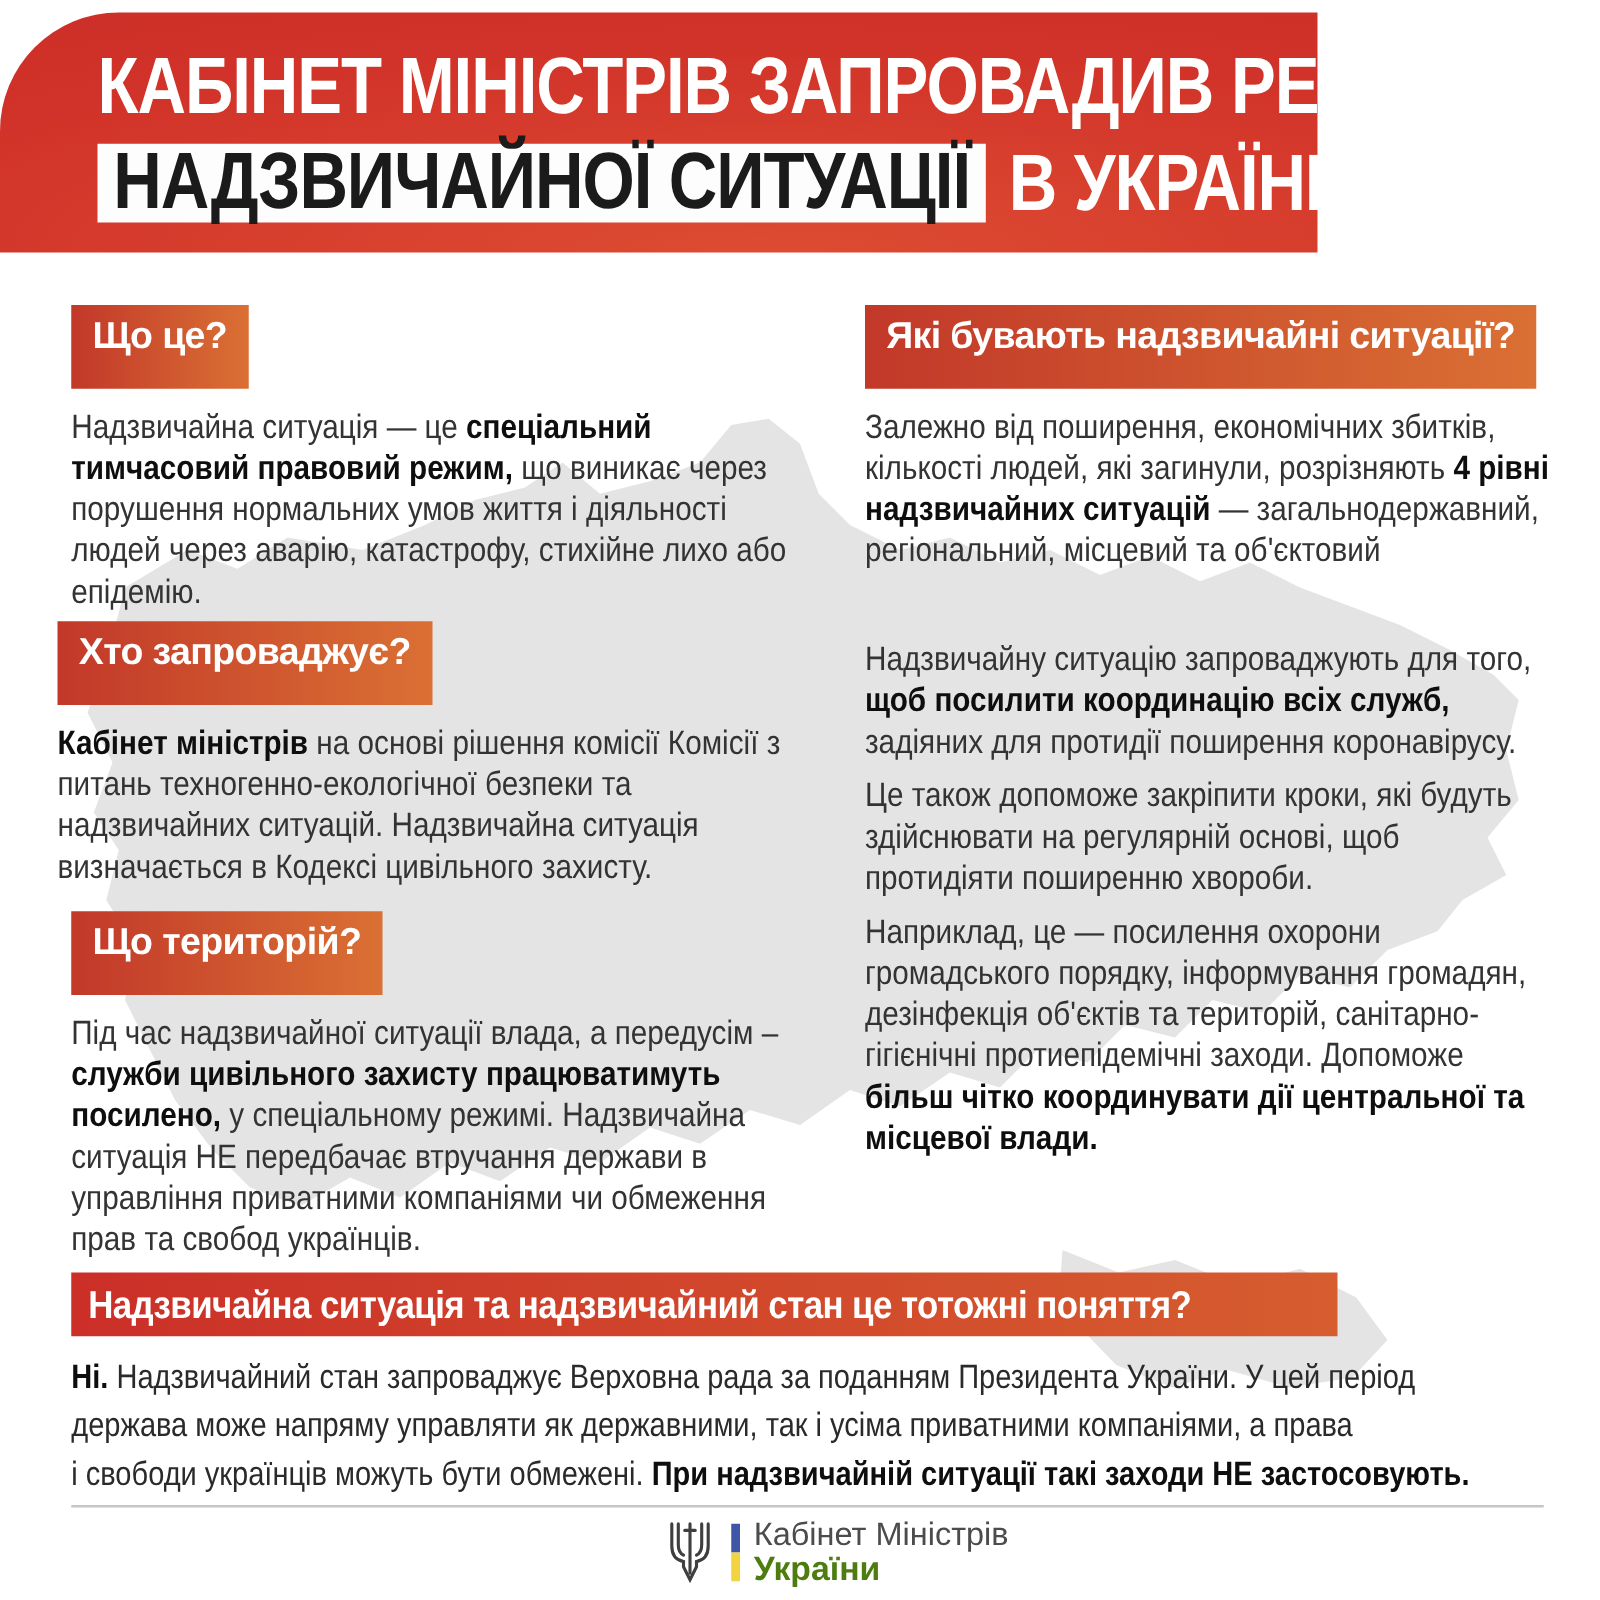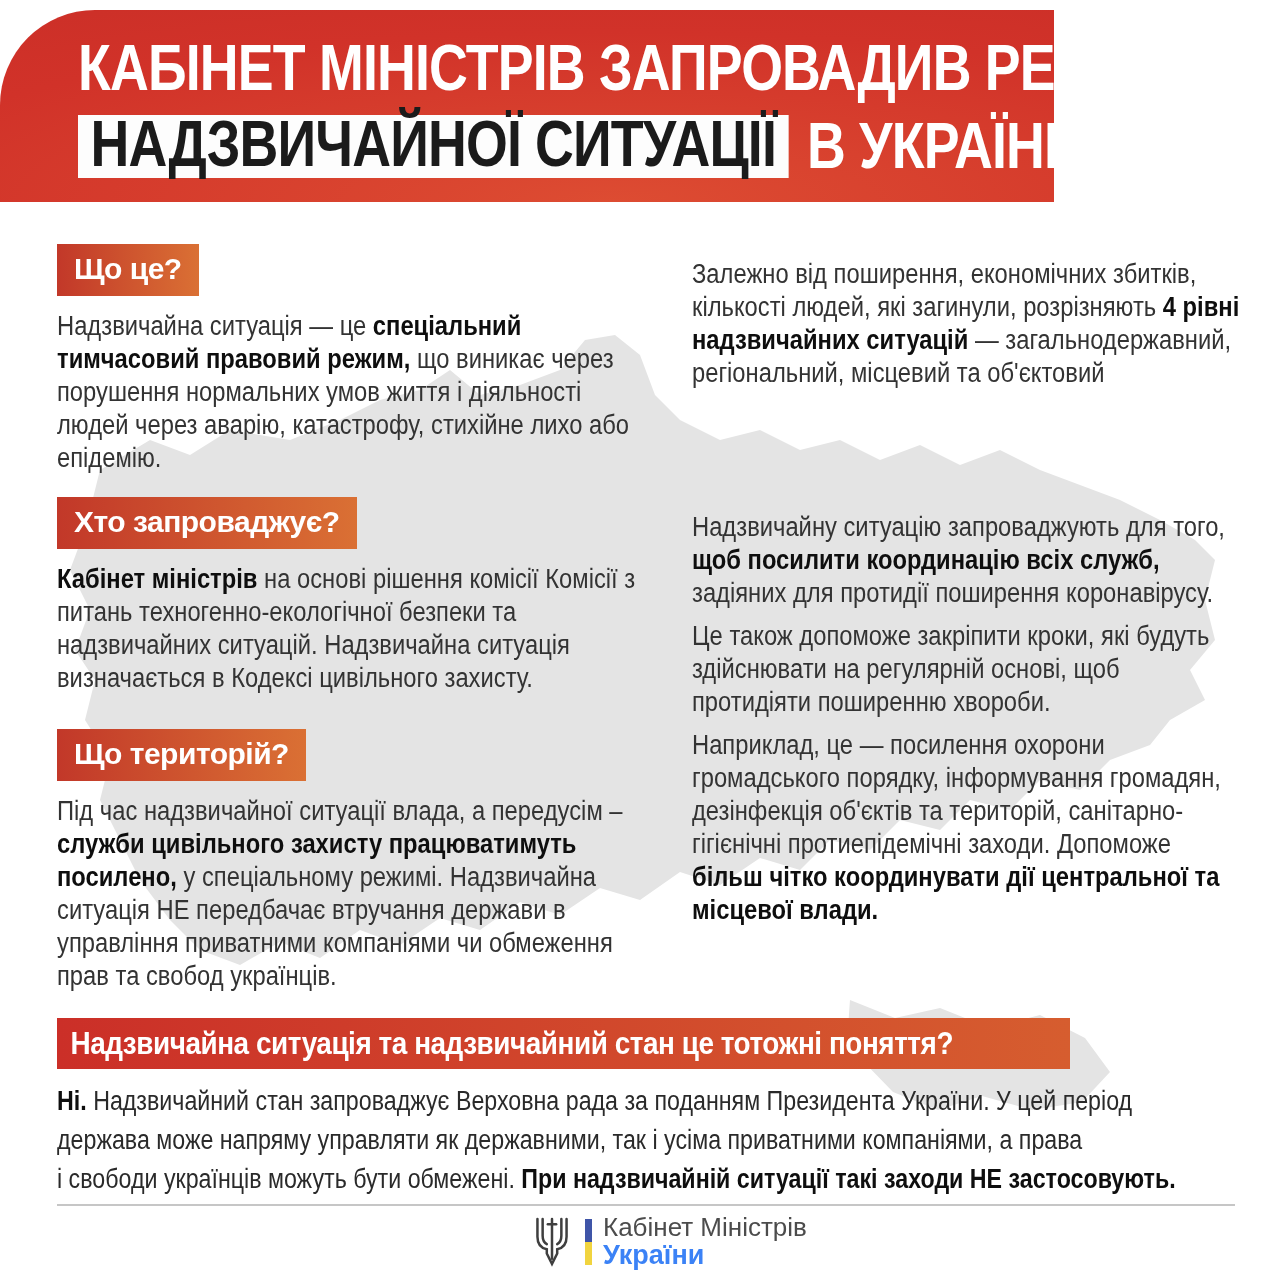--- a/index.html
+++ b/index.html
@@ -42,34 +42,34 @@
     letter-spacing: -1px; margin-left: 22px;
   }
 
   
   .section { position: absolute; z-index: 1; }
   .chip {
     display: inline-block;
     background: linear-gradient(90deg, #c23829 0%, #da7034 100%);
     color: #ffffff; font-weight: bold; font-size: 30px;
     line-height: 1; letter-spacing: -0.5px;
-    padding: 10px 17px 12px;
+    padding: 10px 17px 27px;
   }
   .body { transform: scaleX(0.88); transform-origin: 0 0; }
   .sec-left .body  { width: 672px; }
   .sec-right .body { width: 623px; }
   .body p {
     margin-top: 14px;
     font-size: 27px; line-height: 33px; color: #333333;
   }
   .body p + p { margin-top: 10px; }
   b { color: #0e0e0e; }
 
   #sec-what    { left: 57px;  top: 244px; }
-  #sec-who     { left: 57px;  top: 497px; }
+  #sec-who     { left: 46px;  top: 497px; }
   #sec-foresee { left: 57px;  top: 729px; }
   #sec-kinds   { left: 692px; top: 244px; }
   #sec-why     { left: 692px; top: 497px; }
 
   
   #question-banner {
     position: absolute; left: 57px; top: 1018px;
     width: 1013px; height: 51px;
     background: linear-gradient(90deg, #cb2f28 0%, #d65d2f 100%);
     z-index: 1; overflow: hidden;
@@ -101,21 +101,21 @@
     position: absolute; left: 530px; top: 1214px;
     display: flex; align-items: center; z-index: 1;
   }
   .trident { width: 44px; height: 52px; }
   .trident path { fill: none; stroke: #3f3f3f; stroke-width: 2.4; stroke-linecap: round; }
   .flag-bar { width: 7px; height: 46px; margin-left: 11px; display: flex; flex-direction: column; }
   .flag-blue   { flex: 1; background: #3f55a8; }
   .flag-yellow { flex: 1; background: #f1d43f; }
   .org-name { margin-left: 11px; }
   .org-line1 { font-size: 26px; line-height: 27px; color: #4c4c4c; }
-  .org-line2 { font-size: 27px; line-height: 28px; color: #3b82f6; font-weight: bold; }
+  .org-line2 { font-size: 27px; line-height: 28px; color: #4d7c0f; font-weight: bold; }
 </style>
 </head>
 <body>
 
 <svg id="map-svg" width="1280" height="1280" viewBox="0 0 1280 1280" aria-hidden="true">
   <path class="map-shape" d="
     M100,470 L150,440 L190,455 L230,430 L290,440 L340,420 L380,400 L420,390 L450,370
     L480,395 L520,385 L560,370 L585,340 L615,335 L640,355 L655,395 L680,420 L720,440
     L760,430 L800,450 L840,440 L880,460 L920,445 L960,465 L1000,450 L1040,470
     L1080,485 L1120,500 L1160,520 L1195,540 L1215,560 L1205,600 L1215,640 L1190,670
@@ -154,20 +154,21 @@
 </section>
 
 <section id="sec-foresee" class="section sec-left">
   <div class="chip">Що територій?</div>
   <div class="body">
     <p>Під час надзвичайної ситуації влада, а передусім – <b>служби цивільного захисту працюватимуть посилено,</b> у спеціальному режимі. Надзвичайна ситуація НЕ передбачає втручання держави в управління приватними компаніями чи обмеження прав та свобод українців.</p>
   </div>
 </section>
 
 <section id="sec-kinds" class="section sec-right">
+  <div class="chip">Які бувають надзвичайні ситуації?</div>
   <div class="body">
     <p>Залежно від поширення, економічних збитків, кількості людей, які загинули, розрізняють <b>4 рівні надзвичайних ситуацій</b> — загальнодержавний, регіональний, місцевий та об'єктовий</p>
   </div>
 </section>
 
 <section id="sec-why" class="section sec-right">
   <div class="body">
     <p>Надзвичайну ситуацію запроваджують для того, <b>щоб посилити координацію всіх служб,</b> задіяних для протидії поширення коронавірусу.</p>
     <p>Це також допоможе закріпити кроки, які будуть здійснювати на регулярній основі, щоб протидіяти поширенню хвороби.</p>
     <p>Наприклад, це — посилення охорони громадського порядку, інформування громадян, дезінфекція об'єктів та територій, санітарно-гігієнічні протиепідемічні заходи. Допоможе <b>більш чітко координувати дії центральної та місцевої влади.</b></p>

